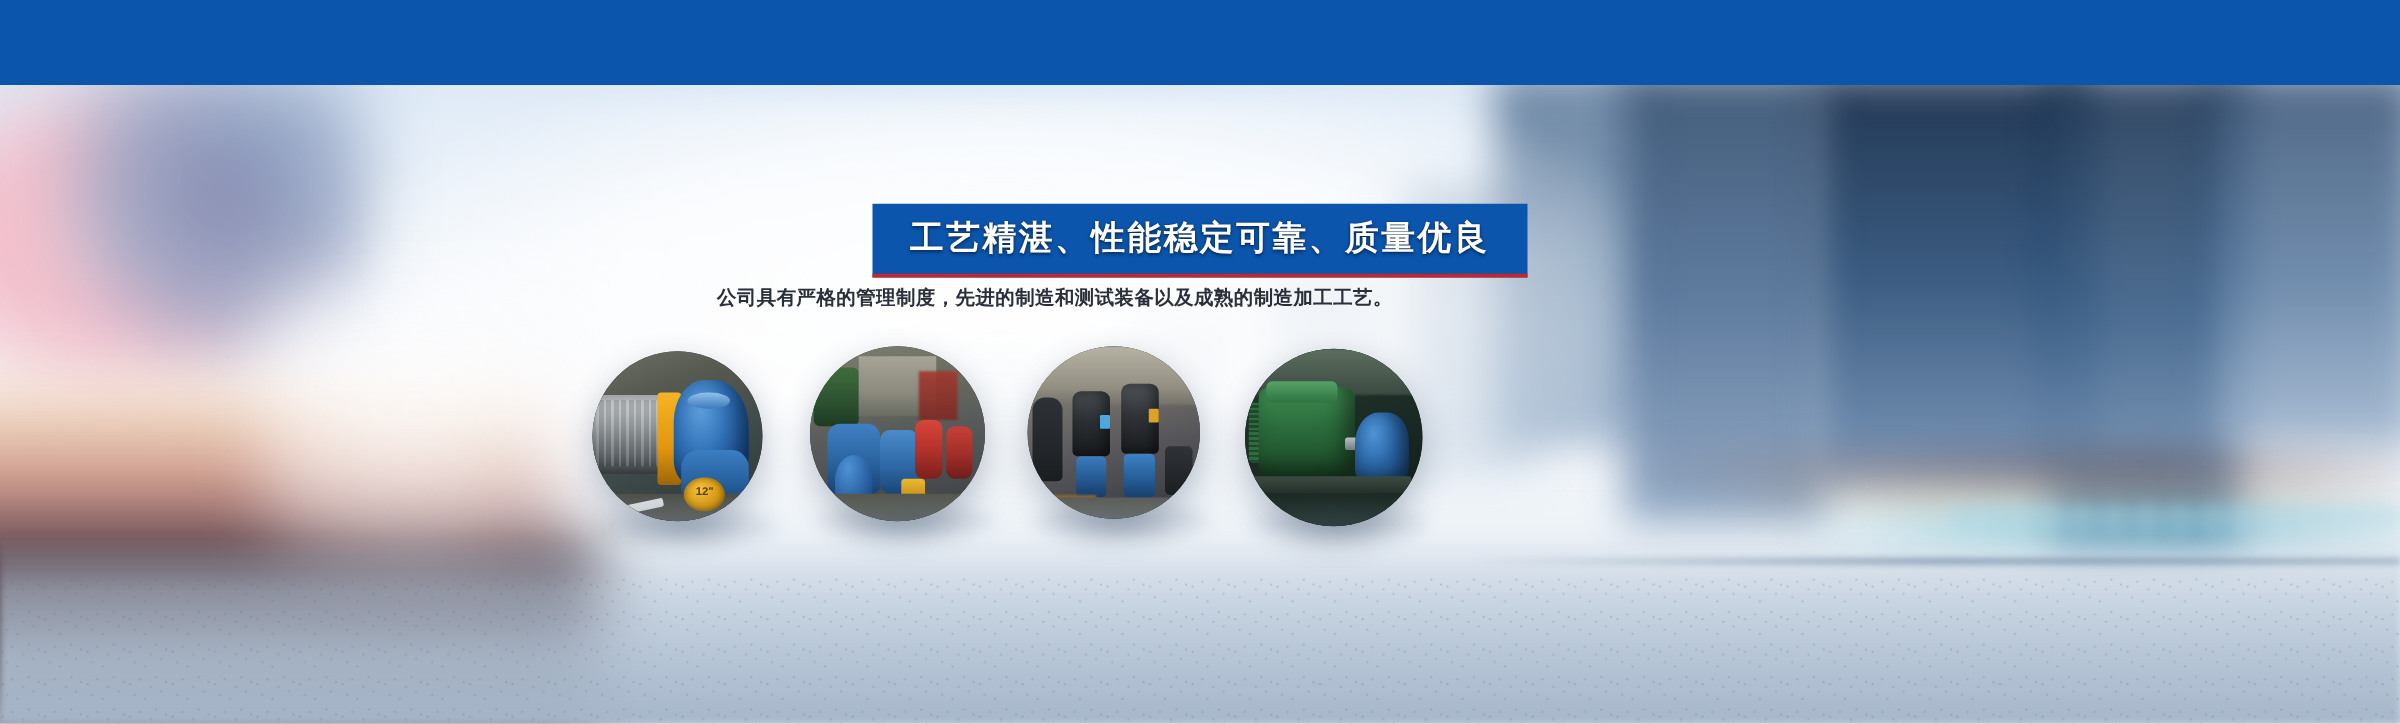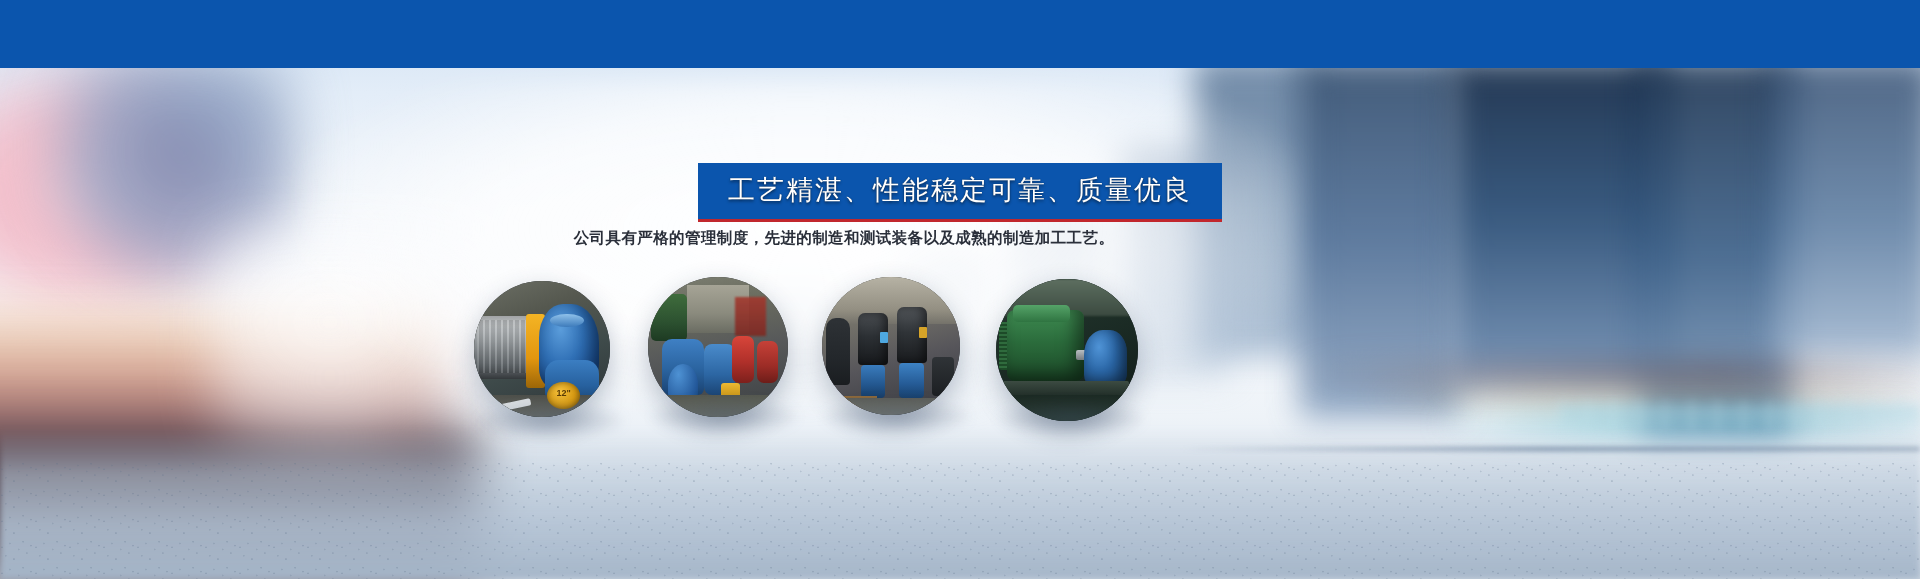--- a/index.html
+++ b/index.html
@@ -141,21 +141,21 @@
   
   .headline-wrap {
     position:absolute; left:0; top:163px; width:1920px;
     z-index:20; text-align:center;
   }
   .headline-box {
     display:inline-block;
     background:#0b55ad;
     color:#ffffff;
     font-size:27px;
-    font-weight:normal;
+    font-weight:bold;
     letter-spacing:2px;
     line-height:1;
     padding:14px 30px 15px 30px;
     text-shadow:0 2px 3px rgba(0,0,0,.45), 0 0 1px rgba(0,0,0,.6);
     border-bottom:3px solid #c1272d;
     white-space:nowrap;
   }
 
   .subtitle {
     position:absolute; left:0; top:228px; width:1688px;

